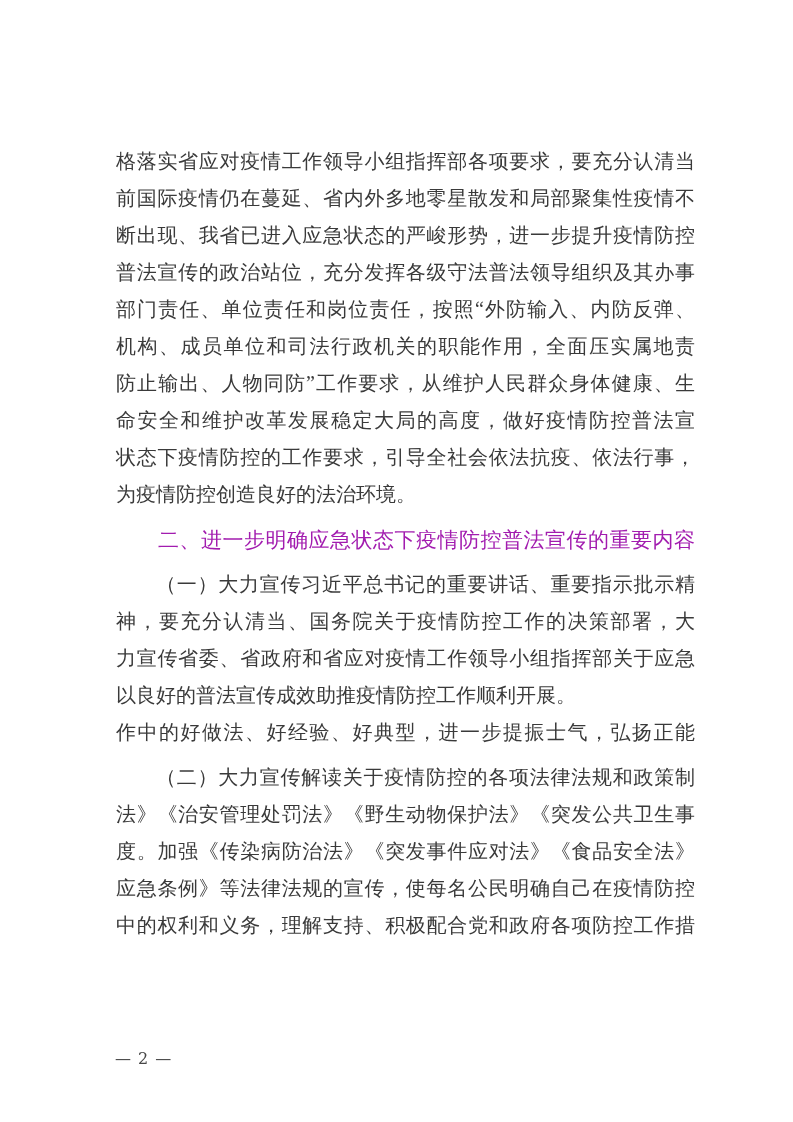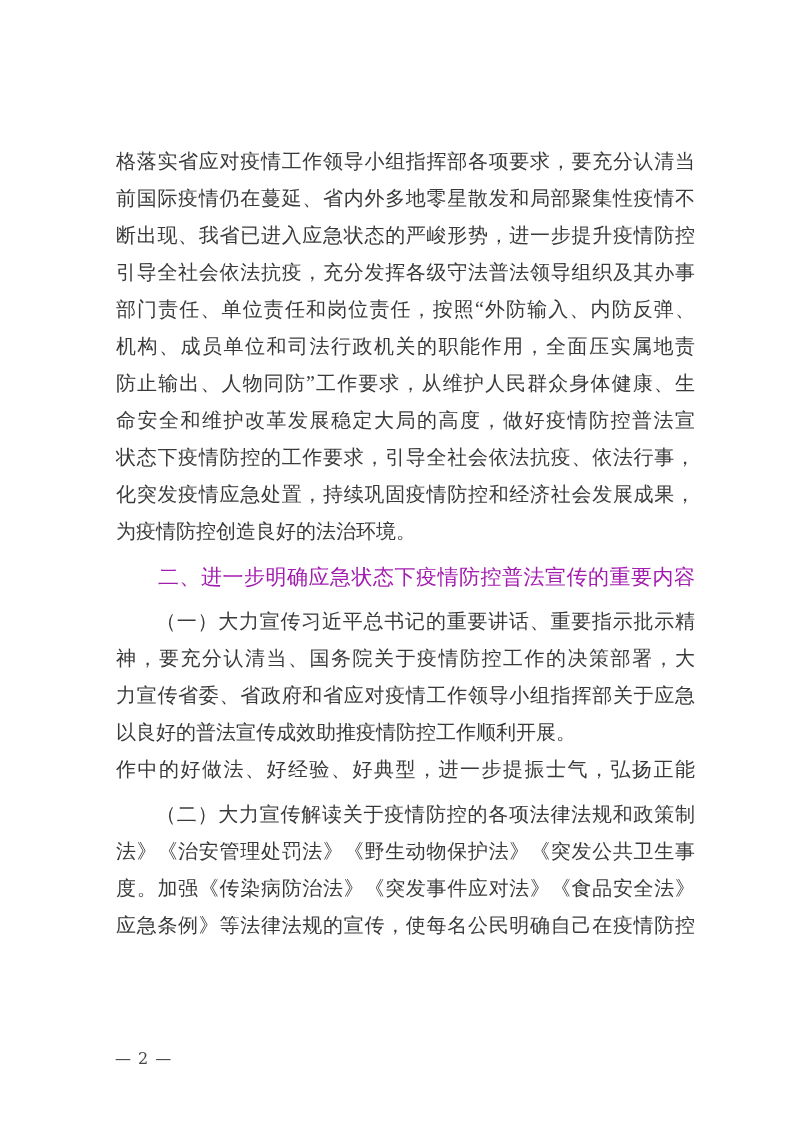--- a/index.html
+++ b/index.html
@@ -50,45 +50,45 @@
 </head>
 <body>
 
 <div class="page">
   <div class="content">
 
     <div class="para">
       <div class="line just">格落实省应对疫情工作领导小组指挥部各项要求，要充分认清当</div>
       <div class="line just">前国际疫情仍在蔓延、省内外多地零星散发和局部聚集性疫情不</div>
       <div class="line just">断出现、我省已进入应急状态的严峻形势，进一步提升疫情防控</div>
-      <div class="line just">引导全社会依法抗疫，充分发挥各级守法普法领导组织及其办事</div>
+      <div class="line just">普法宣传的政治站位，充分发挥各级守法普法领导组织及其办事</div>
       <div class="line just">部门责任、单位责任和岗位责任，按照“外防输入、内防反弹、</div>
       <div class="line just">机构、成员单位和司法行政机关的职能作用，全面压实属地责任、</div>
       <div class="line just">防止输出、人物同防”工作要求，从维护人民群众身体健康、生</div>
       <div class="line just">命安全和维护改革发展稳定大局的高度，做好疫情防控普法宣传，</div>
       <div class="line just">状态下疫情防控的工作要求，引导全社会依法抗疫、依法行事，强</div>
-      <div class="line just">化突发疫情应急处置，持续巩固疫情防控和经济社会发展成果，</div>
       <div class="line last">为疫情防控创造良好的法治环境。</div>
     </div>
 
     <div class="para heading">
       <div class="line hline just indent">二、进一步明确应急状态下疫情防控普法宣传的重要内容和</div>
     </div>
 
     <div class="para">
       <div class="line just indent">（一）大力宣传习近平总书记的重要讲话、重要指示批示精</div>
       <div class="line just">神，要充分认清当、国务院关于疫情防控工作的决策部署，大</div>
       <div class="line just">力宣传省委、省政府和省应对疫情工作领导小组指挥部关于应急</div>
       <div class="line last">以良好的普法宣传成效助推疫情防控工作顺利开展。</div>
       <div class="line just">作中的好做法、好经验、好典型，进一步提振士气，弘扬正能量，</div>
     </div>
 
     <div class="para">
       <div class="line just indent">（二）大力宣传解读关于疫情防控的各项法律法规和政策制</div>
       <div class="line just">法》《治安管理处罚法》《野生动物保护法》《突发公共卫生事件</div>
       <div class="line just">度。加强《传染病防治法》《突发事件应对法》《食品安全法》《刑</div>
       <div class="line just">应急条例》等法律法规的宣传，使每名公民明确自己在疫情防控</div>
+      <div class="line just">中的权利和义务，理解支持、积极配合党和政府各项防控工作措</div>
     </div>
 
   </div>
 
   <div class="pageno">— 2 —</div>
 </div>
 
 </body></html>

